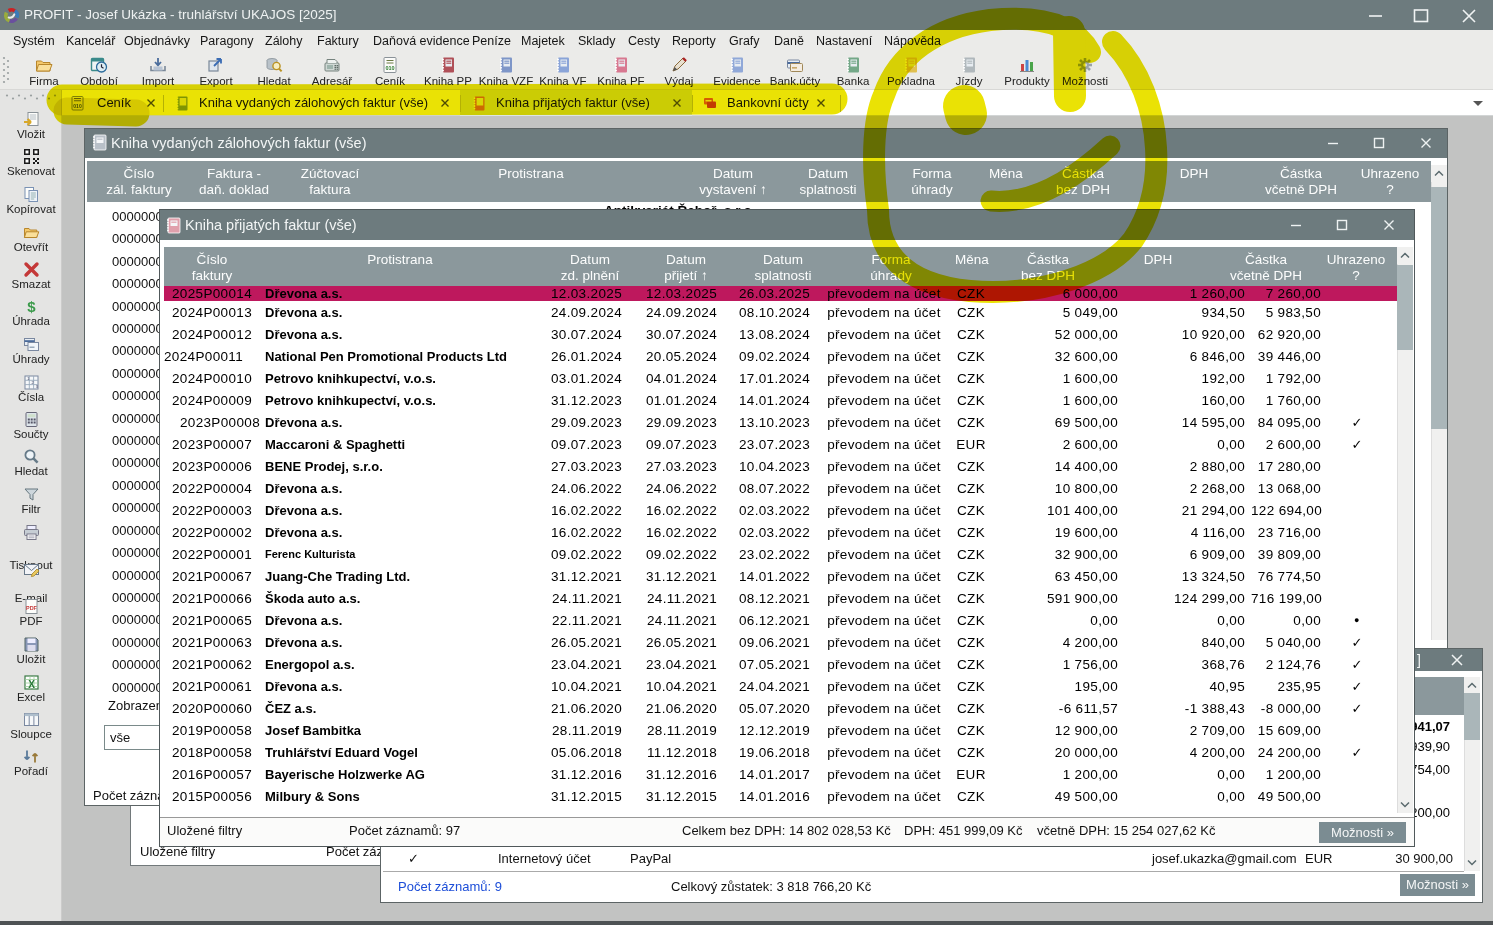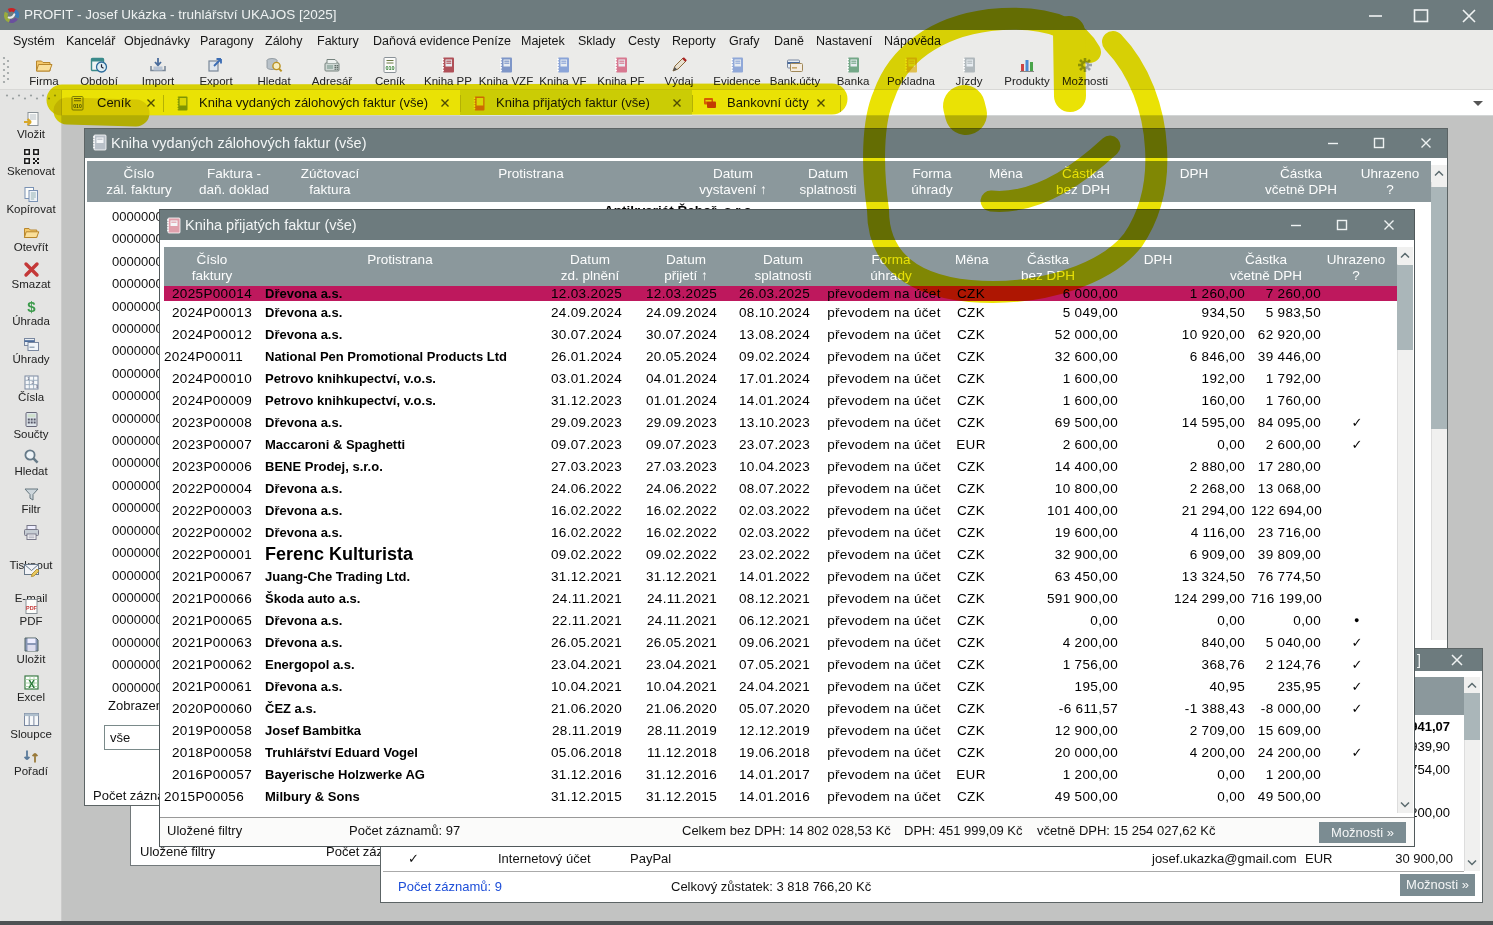--- a/index.html
+++ b/index.html
@@ -765,21 +765,21 @@
         <td class="ra" style="padding-right:6px">14.01.2024</td>
         <td style="text-align:center">převodem na účet</td>
         <td style="text-align:center">CZK</td>
         <td class="ra" style="padding-right:6px">1 600,00</td>
         <td class="ra" style="padding-right:6px">160,00</td>
         <td class="ra" style="padding-right:8px">1 760,00</td>
         <td style="text-align:center;font-size:13px"></td>
         <td></td>
       </tr>
 <tr style="height:22px">
-        <td style="text-align:center">2023P00008</td>
+        <td style="text-align:right">2023P00008</td>
         <td style="font-weight:bold;padding-left:5px;font-size:13px;letter-spacing:0">Dřevona a.s.</td>
         <td class="ra" style="padding-right:6px">29.09.2023</td>
         <td class="ra" style="padding-right:6px">29.09.2023</td>
         <td class="ra" style="padding-right:6px">13.10.2023</td>
         <td style="text-align:center">převodem na účet</td>
         <td style="text-align:center">CZK</td>
         <td class="ra" style="padding-right:6px">69 500,00</td>
         <td class="ra" style="padding-right:6px">14 595,00</td>
         <td class="ra" style="padding-right:8px">84 095,00</td>
         <td style="text-align:center;font-size:13px">✓</td>
@@ -850,21 +850,21 @@
         <td style="text-align:center">převodem na účet</td>
         <td style="text-align:center">CZK</td>
         <td class="ra" style="padding-right:6px">19 600,00</td>
         <td class="ra" style="padding-right:6px">4 116,00</td>
         <td class="ra" style="padding-right:8px">23 716,00</td>
         <td style="text-align:center;font-size:13px"></td>
         <td></td>
       </tr>
 <tr style="height:22px">
         <td style="text-align:center">2022P00001</td>
-        <td style="font-weight:bold;padding-left:5px;font-size:18px;letter-spacing:0">Ferenc Kulturista</td>
+        <td style="font-weight:bold;padding-left:5px;font-size:11px;letter-spacing:0">Ferenc Kulturista</td>
         <td class="ra" style="padding-right:6px">09.02.2022</td>
         <td class="ra" style="padding-right:6px">09.02.2022</td>
         <td class="ra" style="padding-right:6px">23.02.2022</td>
         <td style="text-align:center">převodem na účet</td>
         <td style="text-align:center">CZK</td>
         <td class="ra" style="padding-right:6px">32 900,00</td>
         <td class="ra" style="padding-right:6px">6 909,00</td>
         <td class="ra" style="padding-right:8px">39 809,00</td>
         <td style="text-align:center;font-size:13px"></td>
         <td></td>
@@ -1003,21 +1003,21 @@
         <td class="ra" style="padding-right:6px">14.01.2017</td>
         <td style="text-align:center">převodem na účet</td>
         <td style="text-align:center">EUR</td>
         <td class="ra" style="padding-right:6px">1 200,00</td>
         <td class="ra" style="padding-right:6px">0,00</td>
         <td class="ra" style="padding-right:8px">1 200,00</td>
         <td style="text-align:center;font-size:13px"></td>
         <td></td>
       </tr>
 <tr style="height:22px">
-        <td style="">2015P00056</td>
+        <td style="text-align:center">2015P00056</td>
         <td style="font-weight:bold;padding-left:5px;font-size:13px;letter-spacing:0">Milbury &amp; Sons</td>
         <td class="ra" style="padding-right:6px">31.12.2015</td>
         <td class="ra" style="padding-right:6px">31.12.2015</td>
         <td class="ra" style="padding-right:6px">14.01.2016</td>
         <td style="text-align:center">převodem na účet</td>
         <td style="text-align:center">CZK</td>
         <td class="ra" style="padding-right:6px">49 500,00</td>
         <td class="ra" style="padding-right:6px">0,00</td>
         <td class="ra" style="padding-right:8px">49 500,00</td>
         <td style="text-align:center;font-size:13px"></td>

